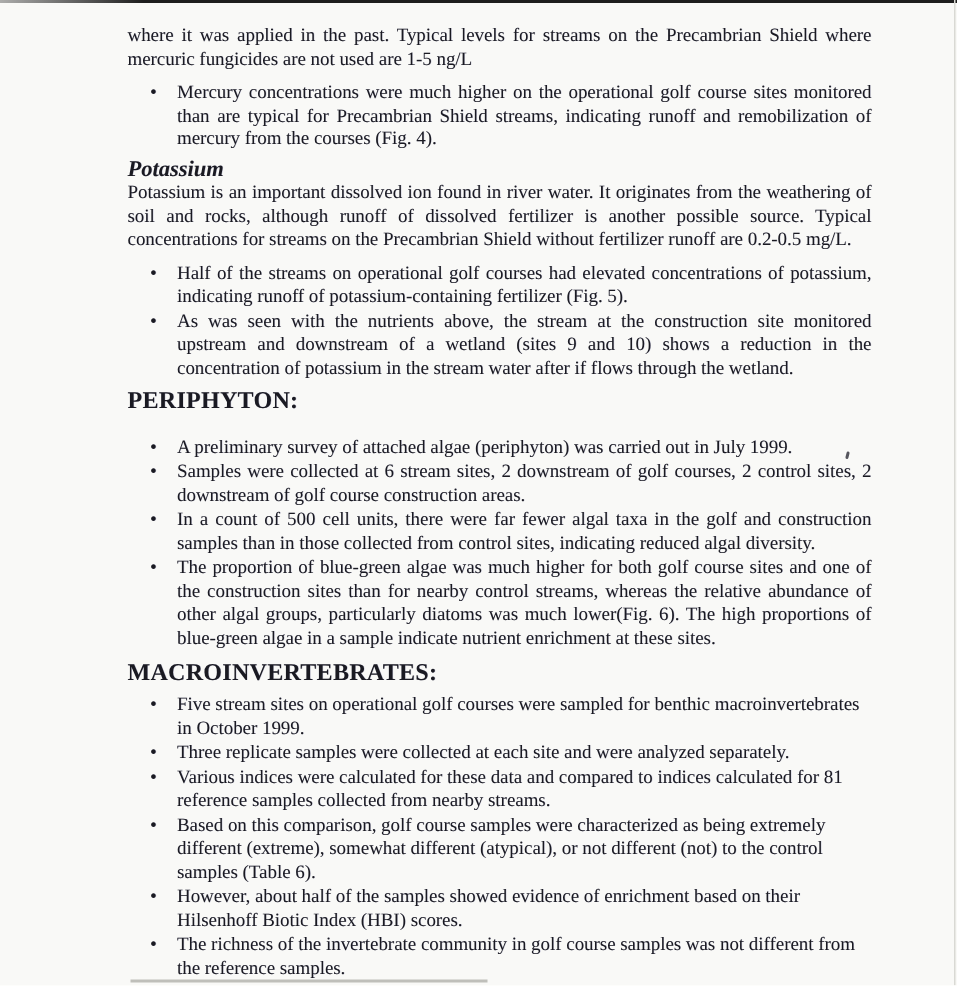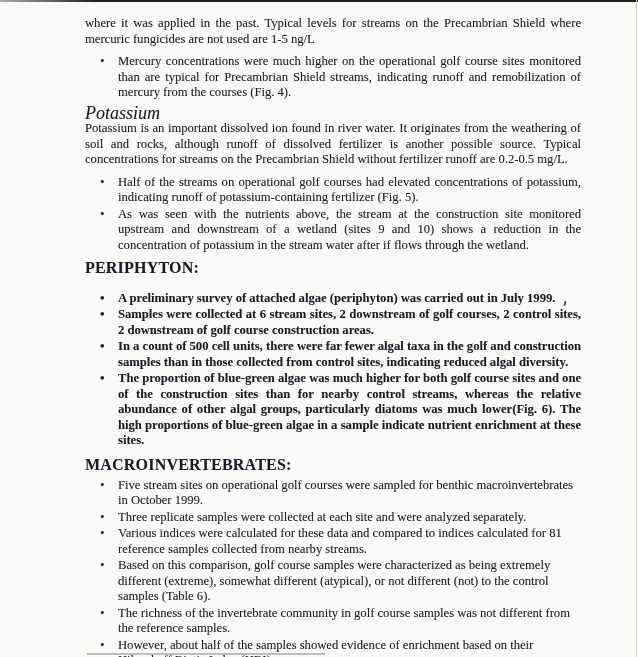--- a/index.html
+++ b/index.html
@@ -29,37 +29,37 @@
     position: absolute;
     left: 85px;
     top: 13px;
     width: 496px;
   }
   .justify { text-align: justify; }
   .para { margin-top: 0; }
   .intro { margin-top: 3px; }
   .gap-list-1 { margin-top: 20px; }
   .head-italic {
-    font-weight: normal;
+    font-weight: bold;
     font-style: italic;
-    font-size: 18px;
+    font-size: 15px;
     margin-top: 5px;
   }
   .head-caps {
     font-weight: bold;
     font-size: 16px;
     letter-spacing: 0.2px;
   }
   .periphyton-head { margin-top: 7px; }
   .macro-head { margin-top: 8px; }
   ul.bullets {
     list-style: none;
     margin-top: 7px;
   }
-  ul.bullets-tight { margin-top: 15px; font-weight: bold; }
+  ul.bullets-tight { margin-top: 15px; }
   ul.macro-list { margin-top: 5.5px; text-align: left; }
   ul.bullets li {
     position: relative;
     padding-left: 33px;
     margin-bottom: 1px;
   }
   ul.bullets li .dot {
     position: absolute;
     left: 15px;
     top: -1px;
@@ -130,18 +130,18 @@
         <li><span class="dot"></span><span>The proportion of blue-green algae was much higher for both golf course sites and one of the construction sites than for nearby control streams, whereas the relative abundance of other algal groups, particularly diatoms was much lower(Fig. 6). The high proportions of blue-green algae in a sample indicate nutrient enrichment at these sites.</span></li>
       </ul>
 
     <h3 class="head-caps macro-head">MACROINVERTEBRATES:</h3>
 
     <ul class="bullets macro-list">
         <li><span class="dot"></span><span>Five stream sites on operational golf courses were sampled for benthic macroinvertebrates in October 1999.</span></li>
         <li><span class="dot"></span><span>Three replicate samples were collected at each site and were analyzed separately.</span></li>
         <li><span class="dot"></span><span>Various indices were calculated for these data and compared to indices calculated for 81 reference samples collected from nearby streams.</span></li>
         <li><span class="dot"></span><span>Based on this comparison, golf course samples were characterized as being extremely different (extreme), somewhat different (atypical), or not different (not) to the control samples (Table 6).</span></li>
+        <li><span class="dot"></span><span>However, about half of the samples showed evidence of enrichment based on their Hilsenhoff Biotic Index (HBI) scores.</span></li>
         <li><span class="dot"></span><span>The richness of the invertebrate community in golf course samples was not different from the reference samples.</span></li>
-        <li><span class="dot"></span><span>However, about half of the samples showed evidence of enrichment based on their Hilsenhoff Biotic Index (HBI) scores.</span></li>
       </ul>
 
   </div>
 </div>
 
 </body></html>

